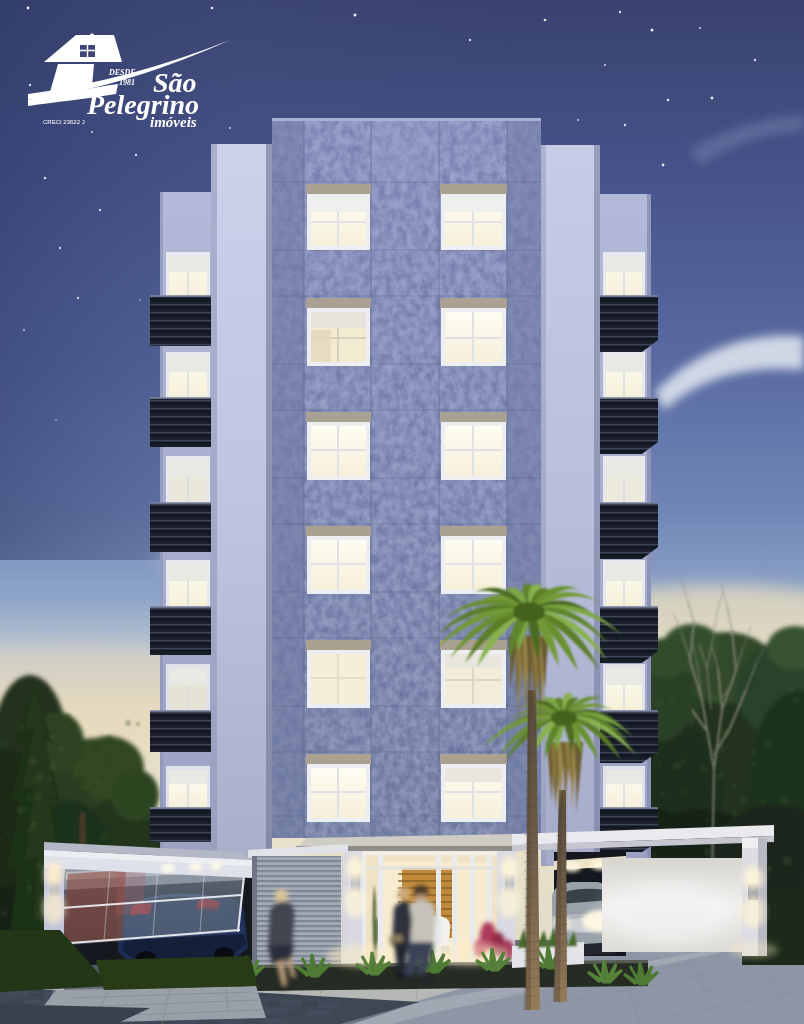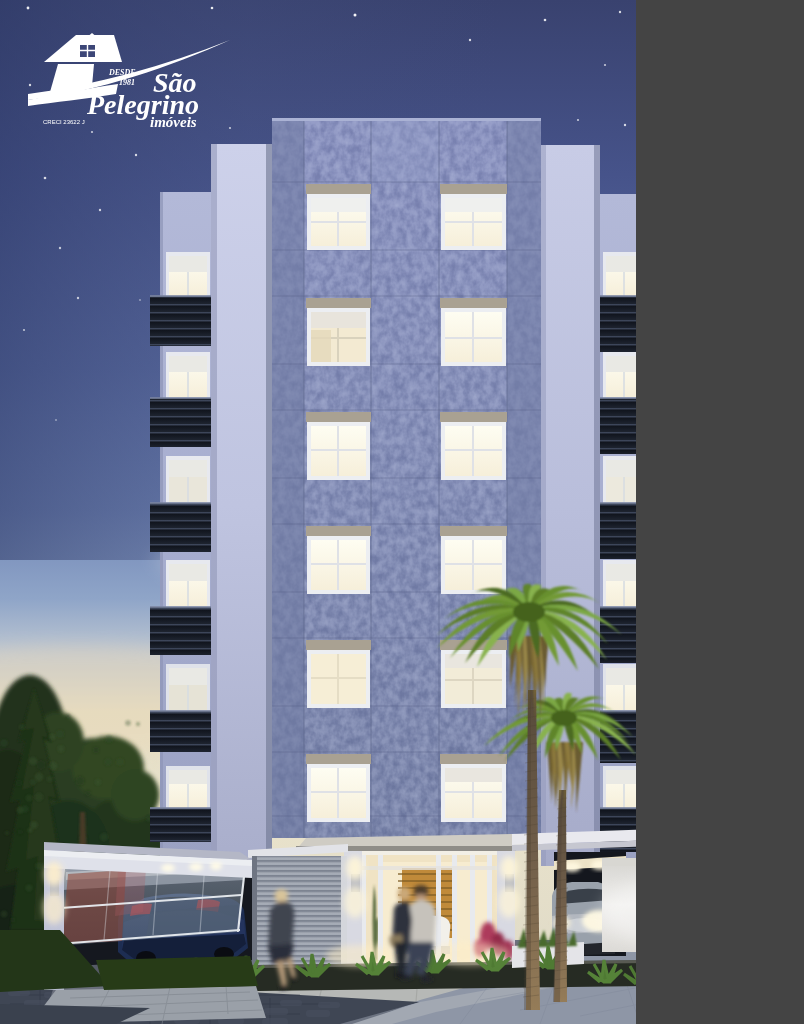--- a/index.html
+++ b/index.html
@@ -1,16 +1,16 @@
 <!DOCTYPE html>
 <html><head>
 <meta charset="utf-8">
 <style>
 html,body{margin:0;padding:0;background:#444;}
-#canvas{position:relative;width:636px;height:1024px;overflow:hidden;font-family:"Liberation Sans",sans-serif;}
+#canvas{position:relative;width:804px;height:1024px;overflow:hidden;font-family:"Liberation Sans",sans-serif;}
 svg{display:block;}
 </style>
 </head>
 <body>
 <div id="canvas">
 <svg width="804" height="1024" viewBox="0 0 804 1024" xmlns="http://www.w3.org/2000/svg">
 <defs>
 <linearGradient id="sky" x1="0" y1="0" x2="0" y2="1">
  <stop offset="0" stop-color="#39426f"></stop>
  <stop offset="0.17" stop-color="#46538a"></stop>

